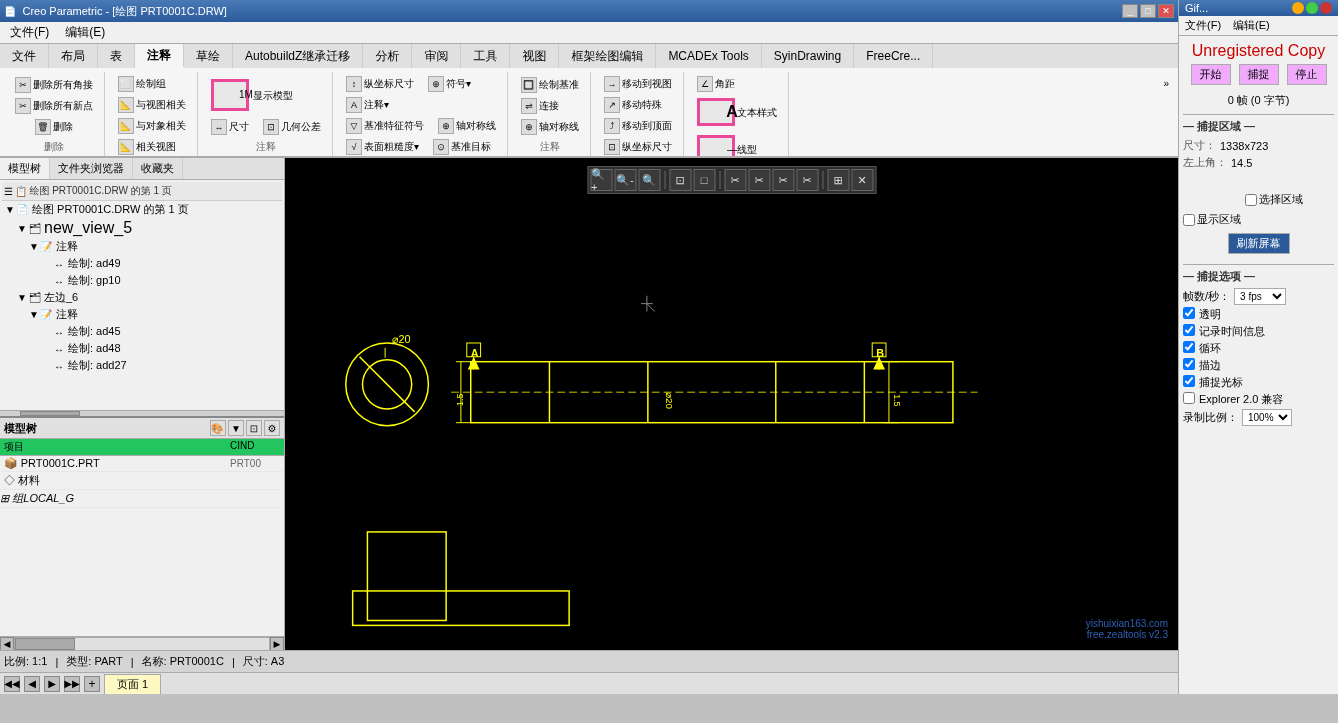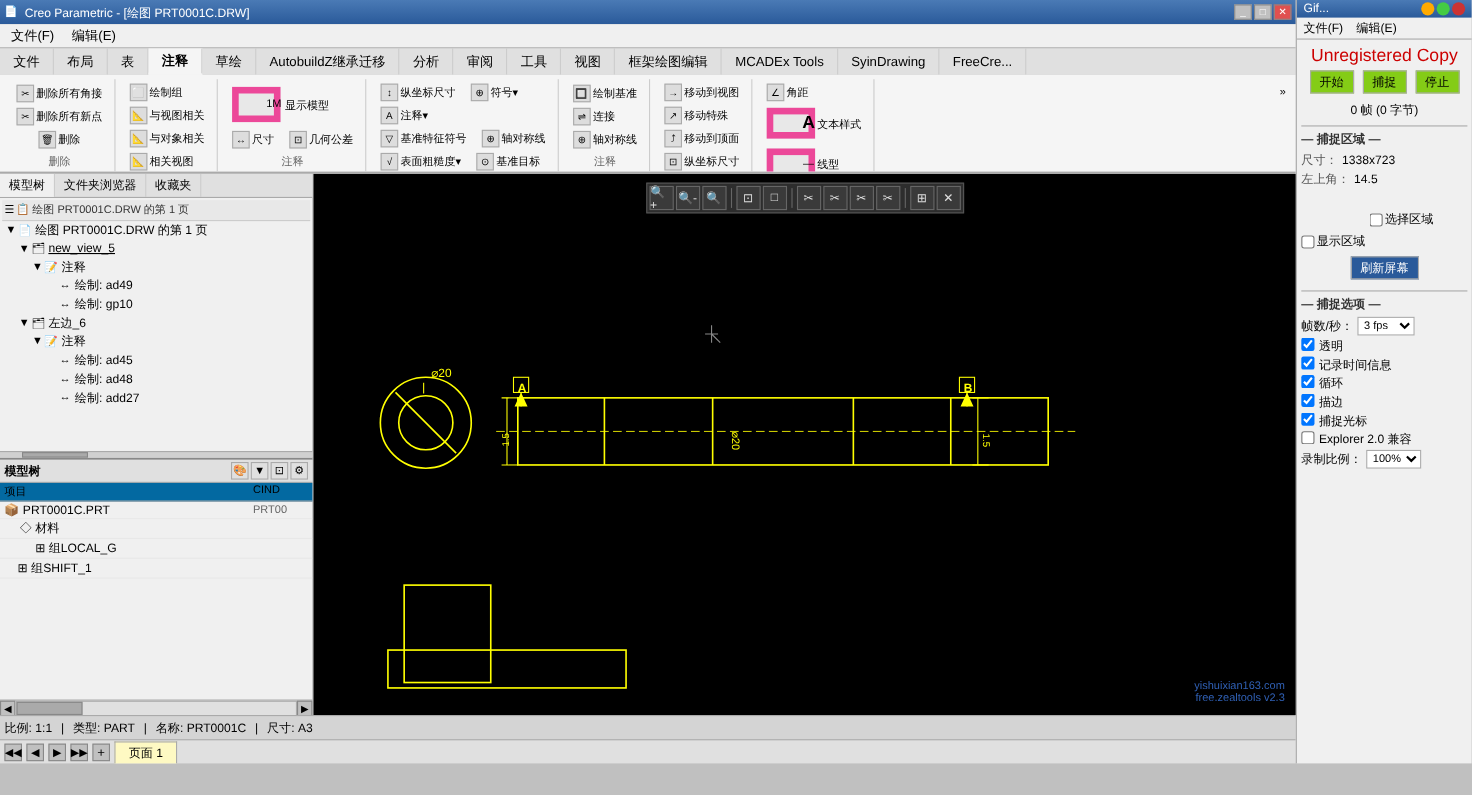--- a/index.html
+++ b/index.html
@@ -14,21 +14,21 @@
     .menu-bar { height: 22px; background: #f0f0f0; display: flex; align-items: center; border-bottom: 1px solid #aaa; padding: 0 2px; }
     .menu-item { padding: 2px 8px; font-size: 12px; cursor: pointer; white-space: nowrap; }
     .ribbon-tabs { display: flex; background: #e0e0e0; height: 24px; }
     .ribbon-tab { padding: 4px 12px; font-size: 12px; cursor: pointer; border-right: 1px solid #ccc; display: flex; align-items: center; }
     .ribbon-tab.active { background: #f5f5f5; border-bottom: 2px solid #f5f5f5; font-weight: bold; }
     .ribbon-content { display: flex; padding: 2px 4px; height: 90px; align-items: flex-start; overflow: hidden; }
     .ribbon-group { border-right: 1px solid #ccc; padding: 2px 6px; display: flex; flex-direction: column; align-items: center; min-width: 60px; height: 84px; }
     .ribbon-group-btns { display: flex; flex-wrap: wrap; gap: 2px; flex: 1; align-items: center; justify-content: center; }
     .ribbon-group-label { font-size: 10px; color: #666; margin-top: auto; padding-top: 2px; }
     .ribbon-btn { display: flex; flex-direction: column; align-items: center; padding: 2px 4px; cursor: pointer; border: 1px solid transparent; border-radius: 2px; font-size: 10px; min-width: 36px; }
-    .ribbon-btn-icon { width: 24px; height: 24px; background: #ddd; border: 6px solid #ec4899; display: flex; align-items: center; justify-content: center; font-size: 10px; margin-bottom: 2px; padding-left: 32px; }
+    .ribbon-btn-icon { width: 24px; height: 24px; background: #ddd; border: 3px solid #ec4899; display: flex; align-items: center; justify-content: center; font-size: 10px; margin-bottom: 2px; padding-left: 32px; }
     .ribbon-btn-small { display: flex; align-items: center; padding: 1px 4px; cursor: pointer; border: 1px solid transparent; border-radius: 2px; font-size: 10px; gap: 2px; }
     .ribbon-icon-sm { width: 16px; height: 16px; background: #ddd; border: 1px solid #aaa; display: flex; align-items: center; justify-content: center; font-size: 9px; }
 
     
     .left-panel { width: 285px; background: #f0f0f0; border-right: 1px solid #aaa; display: flex; flex-direction: column; }
     .left-tabs { display: flex; background: #e0e0e0; border-bottom: 1px solid #aaa; }
     .left-tab { padding: 3px 8px; font-size: 11px; cursor: pointer; border-right: 1px solid #ccc; }
     .left-tab.active { background: #f0f0f0; }
     .tree-area { flex: 1; overflow-y: auto; padding: 2px; }
     .tree-item { display: flex; align-items: center; padding: 1px 2px; font-size: 11px; cursor: pointer; white-space: nowrap; }
@@ -66,21 +66,21 @@
     .right-panel { width: 160px; background: #f0f0f0; border-left: 1px solid #aaa; display: flex; flex-direction: column; font-size: 11px; }
     .right-panel-title { background: linear-gradient(to bottom, #4a7ab5, #2a5a9a); color: white; padding: 2px 6px; font-size: 11px; display: flex; align-items: center; justify-content: space-between; }
     .right-panel-menu { display: flex; border-bottom: 1px solid #aaa; }
     .right-menu-item { padding: 2px 6px; font-size: 11px; cursor: pointer; }
     .right-panel-content { padding: 4px; flex: 1; overflow-y: auto; }
     .right-section { margin-bottom: 8px; }
     .right-section-title { font-weight: bold; color: #333; margin-bottom: 4px; font-size: 11px; }
     .right-field { display: flex; align-items: center; margin-bottom: 2px; font-size: 11px; }
     .right-label { color: #555; margin-right: 4px; }
     .right-value { color: #000; }
-    .right-btn { padding: 2px 8px; background: #84cc16; border: 1px solid #aaa; cursor: pointer; font-size: 11px; margin: 2px; }
+    .right-btn { padding: 2px 8px; background: #f0abfc; border: 1px solid #aaa; cursor: pointer; font-size: 11px; margin: 2px; }
     .right-btn.highlight { background: #2a5a9a; color: white; }
     .right-checkbox { display: flex; align-items: flex-start; gap: 4px; margin-bottom: 2px; font-size: 11px; }
     .right-select-row { display: flex; align-items: center; gap: 4px; margin-bottom: 2px; font-size: 11px; }
     .right-select { font-size: 10px; border: 1px solid #aaa; background: white; padding: 1px; }
     .separator-line { border-top: 1px solid #aaa; margin: 4px 0; }
     .unregistered-text { color: #cc0000; font-weight: normal; font-size: 16px; text-align: center; padding: 2px; }
 
     
     ::-webkit-scrollbar { width: 8px; height: 8px; }
     ::-webkit-scrollbar-track { background: #e0e0e0; }
@@ -321,21 +321,21 @@
             </div>
 
             <div class="tree-item">
               <span class="tree-expand">▼</span>
               <span class="tree-icon">📄</span>
               <span style="font-size:11px;">绘图 PRT0001C.DRW 的第 1 页</span>
             </div>
             <div class="tree-item" style="padding-left:14px;">
               <span class="tree-expand">▼</span>
               <span class="tree-icon">🗂</span>
-              <span style="font-size:11px;text-decoration:underline;">new_view_5</span>
+              <span style="font-size:16px;">new_view_5</span>
             </div>
             <div class="tree-item" style="padding-left:26px;">
               <span class="tree-expand">▼</span>
               <span class="tree-icon">📝</span>
               <span style="font-size:11px;">注释</span>
             </div>
             <div class="tree-item" style="padding-left:38px;">
               <span class="tree-expand" style="color:transparent;">▼</span>
               <span class="tree-icon">↔</span>
               <span style="font-size:11px;">绘制: ad49</span>
@@ -380,50 +380,43 @@
             <div class="model-tree-header">
               <span style="font-weight:bold;">模型树</span>
               <div style="margin-left:auto; display:flex; gap:2px;">
                 <div style="width:16px; height:16px; background:#e0e0e0; border:1px solid #aaa; display:flex; align-items:center; justify-content:center; cursor:pointer; font-size:10px;">🎨</div>
                 <div style="width:16px; height:16px; background:#e0e0e0; border:1px solid #aaa; display:flex; align-items:center; justify-content:center; cursor:pointer; font-size:10px;">▼</div>
                 <div style="width:16px; height:16px; background:#e0e0e0; border:1px solid #aaa; display:flex; align-items:center; justify-content:center; cursor:pointer; font-size:10px;">⊡</div>
                 <div style="width:16px; height:16px; background:#e0e0e0; border:1px solid #aaa; display:flex; align-items:center; justify-content:center; cursor:pointer; font-size:10px;">⚙</div>
               </div>
             </div>
 
-            <div style="display:flex; background:#0369a1; border-bottom:1px solid #aaa; font-size:10px; padding:1px 4px;">
+            <div style="display:flex; background:#22c55e; border-bottom:1px solid #aaa; font-size:10px; padding:1px 4px;">
               <div style="flex:1;">项目</div>
               <div style="width:50px;">CIND</div>
             </div>
             <div class="model-tree-content">
               <div class="model-row">
                 <div class="model-col1">
                   <span>📦 </span>
                   <span>PRT0001C.PRT</span>
                 </div>
                 <div class="model-col2">PRT00</div>
               </div>
-              <div class="model-row" style="padding-left:18px;">
+              <div class="model-row" style="padding-left:4px;">
                 <div class="model-col1">
                   <span>◇ </span>
                   <span>材料</span>
                 </div>
                 <div class="model-col2"></div>
               </div>
-              <div class="model-row" style="padding-left:32px;">
+              <div class="model-row" style="padding-left:0;font-style:italic;">
                 <div class="model-col1">
                   <span>⊞ </span>
                   <span>组LOCAL_G</span>
-                </div>
-                <div class="model-col2"></div>
-              </div>
-              <div class="model-row" style="padding-left:16px;">
-                <div class="model-col1">
-                  <span>⊞ </span>
-                  <span>组SHIFT_1</span>
                 </div>
                 <div class="model-col2"></div>
               </div>
             </div>
           </div>
 
           <div class="bottom-scroll">
             <div style="width:14px; height:14px; background:#c0c0c0; border:1px solid #888; display:flex; align-items:center; justify-content:center; font-size:9px; cursor:pointer;">◀</div>
             <div class="h-scroll">
               <div style="width:60px; height:12px; background:#aaa; border:1px solid #888;"></div>

